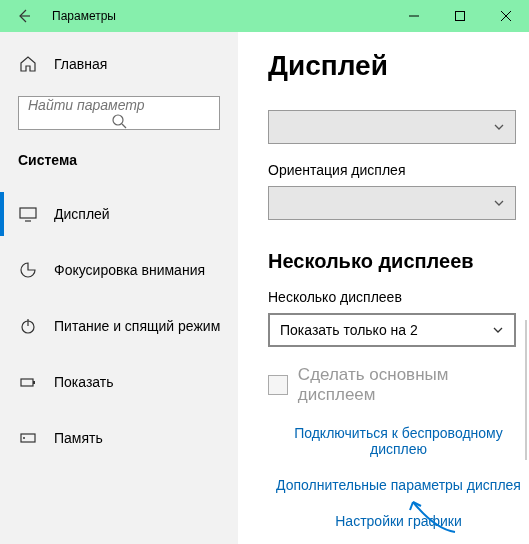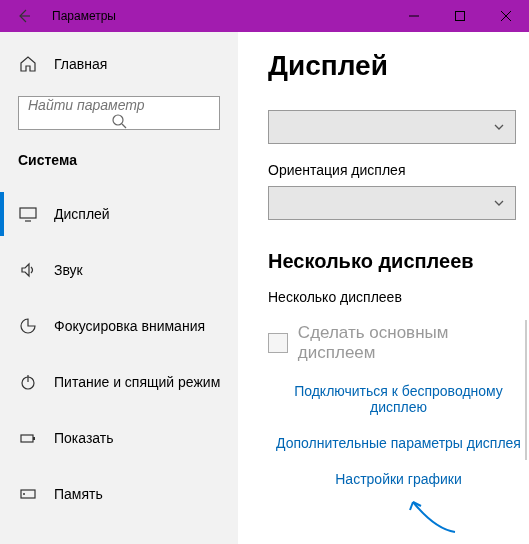--- a/index.html
+++ b/index.html
@@ -1,17 +1,17 @@
 <!DOCTYPE html>
 <html><head>
 <meta charset="utf-8">
 <style>
   * { box-sizing: border-box; margin: 0; padding: 0; font-family: "Segoe UI", Arial, sans-serif; }
   body { width: 529px; height: 544px; background: #fff; overflow: hidden; position: relative; }
-  .titlebar { height: 32px; display: flex; align-items: center; background: #a21caf; }
+  .titlebar { height: 32px; display: flex; align-items: center; background: #86efac; }
   .back-btn { width: 48px; height: 32px; display: flex; align-items: center; justify-content: center; font-size: 16px; color: #333; }
   .title { font-size: 12px; color: #000; flex: 1; padding-left: 4px; }
   .win-controls { display: flex; }
   .win-btn { width: 46px; height: 32px; display: flex; align-items: center; justify-content: center; }
   .win-btn svg { display: block; }
   .content { display: flex; height: calc(544px - 32px); }
   .sidebar { width: 238px; background: #f2f2f2; padding-top: 12px; position: relative; }
   .main { flex: 1; background: #fff; padding: 18px 0 0 30px; position: relative; }
   .nav-item { height: 40px; display: flex; align-items: center; padding-left: 18px; font-size: 14px; color: #000; cursor: default; position: relative; }
   .nav-item .icon { width: 20px; height: 20px; display: flex; align-items: center; justify-content: center; margin-right: 16px; }
@@ -92,29 +92,20 @@
         <svg width="18" height="18" viewBox="0 0 18 18">
             <rect x="1" y="3" width="16" height="10" stroke="#333" fill="none" stroke-width="1.2"></rect>
             <line x1="6" y1="16" x2="12" y2="16" stroke="#333" stroke-width="1.2"></line>
           </svg>
       </span>
       <span>Дисплей</span>
     </div>
     <div class="nav-item tall">
       <span class="icon">
         <svg width="18" height="18" viewBox="0 0 18 18">
-            <path d="M3 7 H6 L10 3 V15 L6 11 H3 Z" stroke="#333" fill="none" stroke-width="1.2"></path>
-            <path d="M12 6 Q15 9 12 12" stroke="#333" fill="none" stroke-width="1.2"></path>
-          </svg>
-      </span>
-      <span>Звук</span>
-    </div>
-    <div class="nav-item tall">
-      <span class="icon">
-        <svg width="18" height="18" viewBox="0 0 18 18">
             <path d="M9 2 A7 7 0 1 0 16 9 L9 9 Z" stroke="#333" fill="none" stroke-width="1.2"></path>
           </svg>
       </span>
       <span>Фокусировка внимания</span>
     </div>
     <div class="nav-item tall">
       <span class="icon">
         <svg width="18" height="18" viewBox="0 0 18 18">
             <circle cx="9" cy="10" r="6" stroke="#333" fill="none" stroke-width="1.2"></circle>
             <line x1="9" y1="2" x2="9" y2="9" stroke="#333" stroke-width="1.2"></line>
@@ -153,20 +144,26 @@
 
     <div class="label">Ориентация дисплея</div>
     <div class="dropdown">
       <svg class="chev" viewBox="0 0 12 12">
           <path d="M2 4 L6 8 L10 4" stroke="#555" fill="none" stroke-width="1.3"></path>
         </svg>
     </div>
 
     <h2>Несколько дисплеев</h2>
     <div class="label">Несколько дисплеев</div>
+    <div class="dropdown white">
+      <span class="dtext">Показать только на 2</span>
+      <svg class="chev" viewBox="0 0 12 12">
+          <path d="M2 4 L6 8 L10 4" stroke="#333" fill="none" stroke-width="1.3"></path>
+        </svg>
+    </div>
 
     <div class="checkbox-row">
       <div class="checkbox"></div>
       <span class="checkbox-label">Сделать основным дисплеем</span>
     </div>
 
     <a class="link">Подключиться к беспроводному дисплею</a>
     <a class="link">Дополнительные параметры дисплея</a>
     <a class="link">Настройки графики</a>
 

